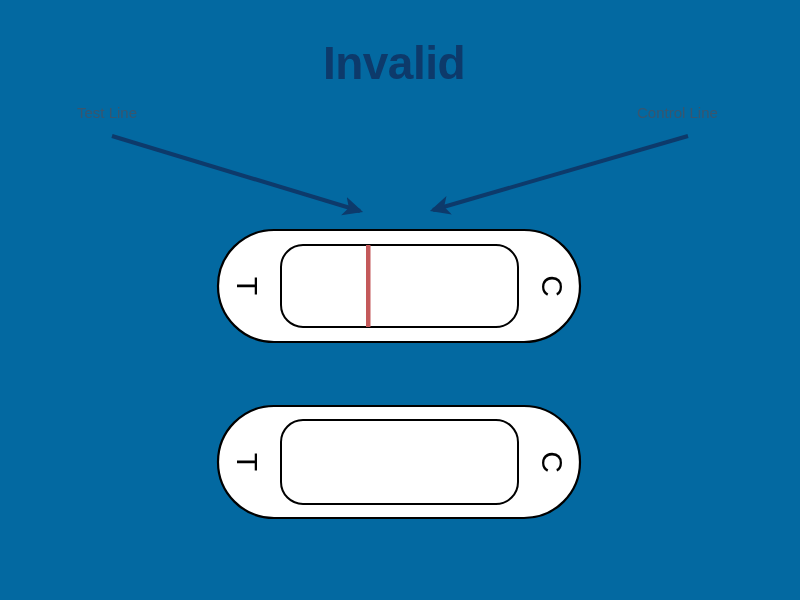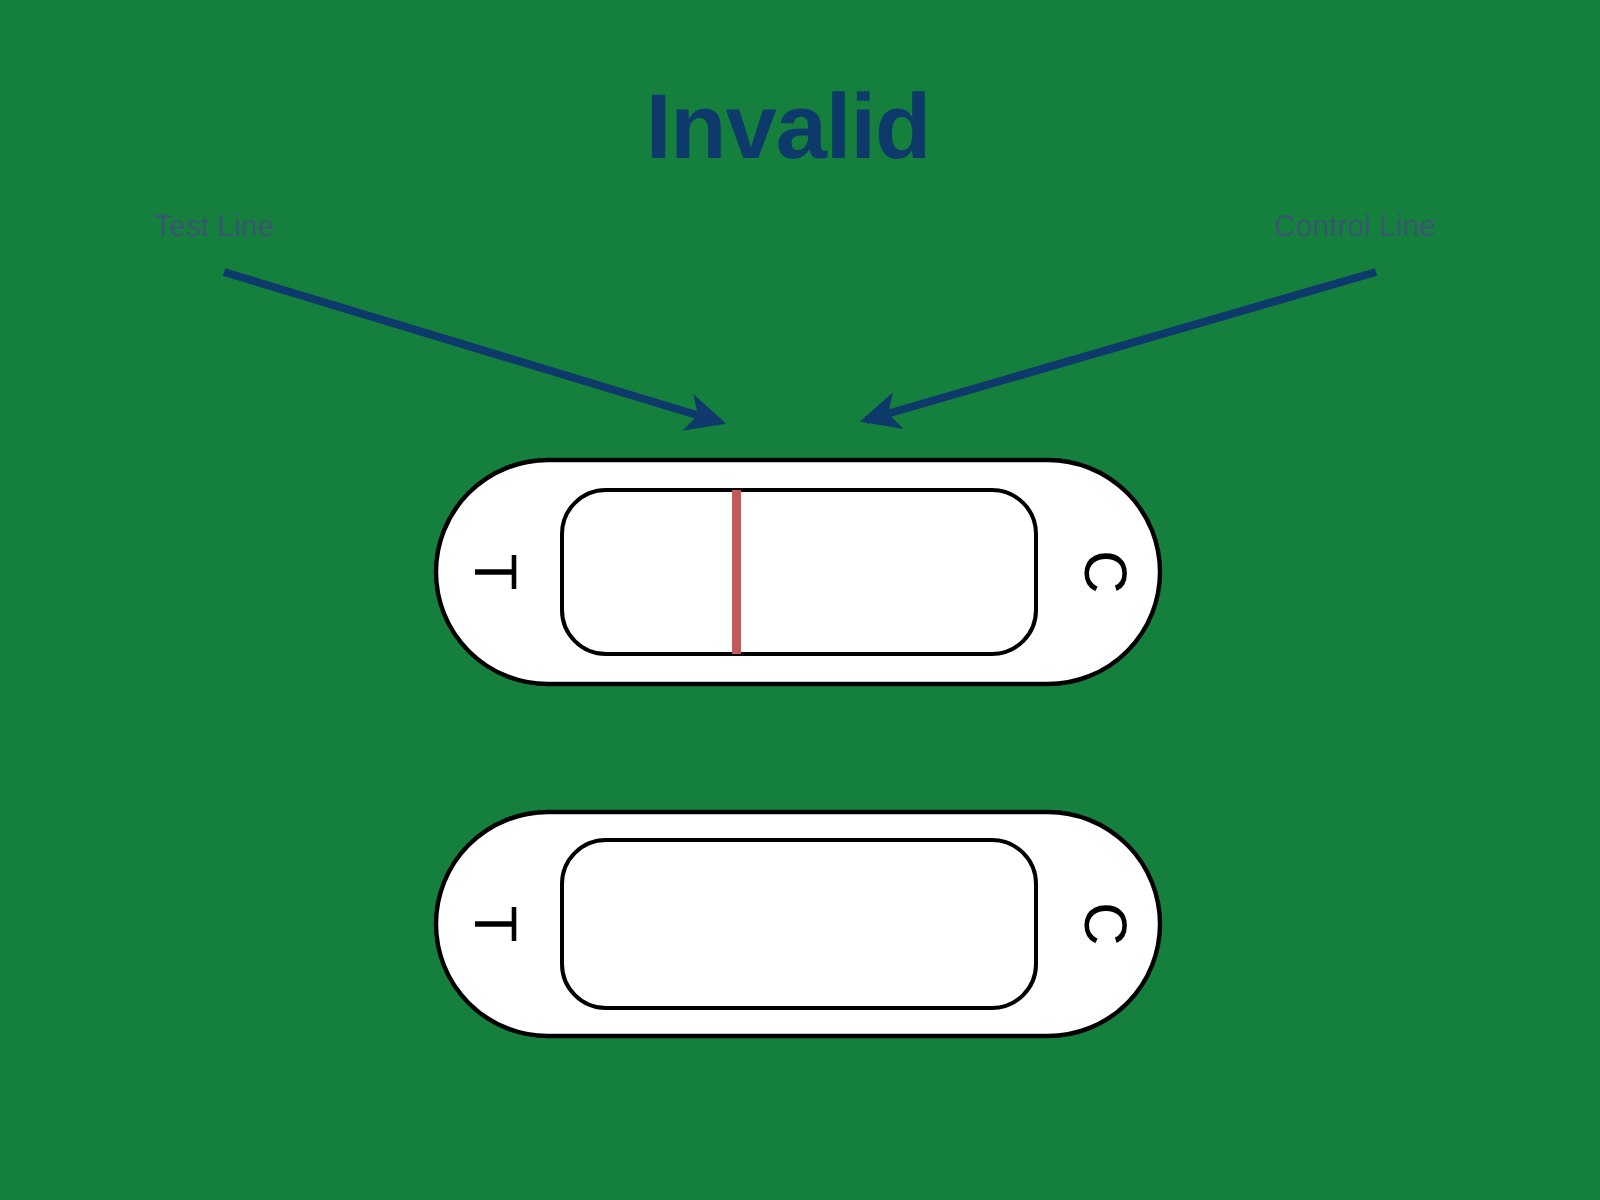--- a/index.html
+++ b/index.html
@@ -40,21 +40,21 @@
   }
   .zone-letter {
     font-family: "Liberation Sans", sans-serif;
     font-size: 30px;
     font-weight: normal;
   }
 </style>
 </head>
 <body>
 
-<div id="canvas" style="background: #15803d;">
+<div id="canvas" style="background: #0369a1;">
 
   <svg id="figure-svg" viewBox="0 0 800 600" xmlns="http://www.w3.org/2000/svg">
 
     <defs>
       <marker id="arrowhead-left" markerWidth="5" markerHeight="5" refX="4.2" refY="2.5" orient="auto" markerUnits="strokeWidth">
         <path d="M0,0.1 L5,2.5 L0,4.9 L1.3,2.5 Z" fill="#0d3a6b"></path>
       </marker>
       <marker id="arrowhead-right" markerWidth="5" markerHeight="5" refX="4.2" refY="2.5" orient="auto" markerUnits="strokeWidth">
         <path d="M0,0.1 L5,2.5 L0,4.9 L1.3,2.5 Z" fill="#0d3a6b"></path>
       </marker>

